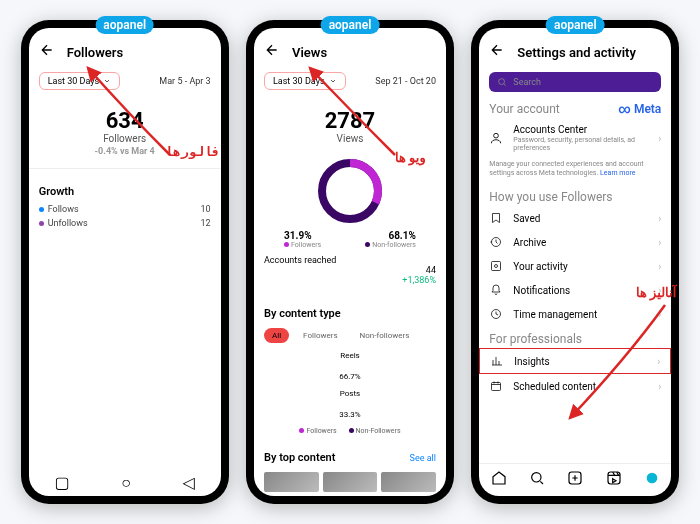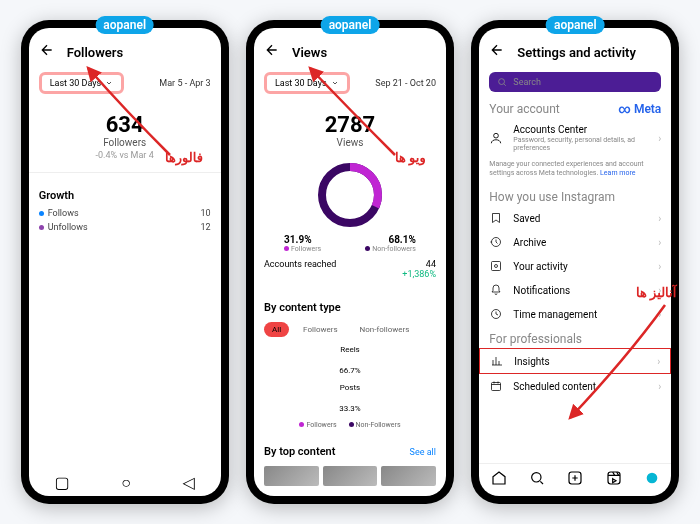--- a/index.html
+++ b/index.html
@@ -4,43 +4,43 @@
 <style>
   * { margin: 0; padding: 0; box-sizing: border-box; }
   body { background: #f5f7fa; font-family: -apple-system, BlinkMacSystemFont, "Segoe UI", Roboto, sans-serif; width: 700px; height: 524px; display: flex; justify-content: space-around; align-items: center; padding: 20px 12px; position: relative; }
   .phone { width: 208px; height: 484px; background: #000; border-radius: 28px; padding: 8px; position: relative; box-shadow: 0 4px 20px rgba(0,0,0,0.25); }
   .screen { width: 100%; height: 100%; background: #fff; border-radius: 20px; overflow: hidden; display: flex; flex-direction: column; position: relative; }
   .brand { position: absolute; left: 50%; transform: translateX(-50%); top: -4px; background: #0ea5e9; color: #fff; font-size: 12px; padding: 2px 8px; border-radius: 10px; z-index: 10; font-weight: 600; }
   .header { display: flex; align-items: center; padding: 14px 10px 6px; gap: 12px; }
   .back-icon { cursor: pointer; }
   .title { font-weight: 600; font-size: 13px; }
   .sub-row { display: flex; justify-content: space-between; align-items: center; padding: 4px 10px; }
-  .chip { border: 3px solid #fca5a5; padding: 3px 8px; border-radius: 6px; font-size: 9px; display: flex; align-items: center; gap: 4px; }
+  .chip { border: 1px solid #fca5a5; padding: 3px 8px; border-radius: 6px; font-size: 9px; display: flex; align-items: center; gap: 4px; }
   .date-range { font-size: 9px; color: #333; }
   .big-num { text-align: center; font-size: 22px; font-weight: 700; margin-top: 14px; }
   .big-label { text-align: center; font-size: 10px; color: #555; }
-  .delta { text-align: center; font-size: 9px; color: #999; margin-top: 2px; }
+  .delta { text-align: center; font-size: 9px; color: #999; margin-top: 2px; font-weight: bold; }
   .divider { height: 1px; background: #eee; margin: 12px 0; }
   .section-h { font-size: 11px; font-weight: 600; padding: 4px 10px; }
   .stat-row { display: flex; justify-content: space-between; padding: 2px 10px; font-size: 9px; color: #444; }
   .bullet { display: inline-block; width: 5px; height: 5px; border-radius: 50%; margin-right: 4px; vertical-align: middle; }
   .b-overall { background: #555; }
   .b-follows { background: #0a84ff; }
   .b-unfollows { background: #8e44ad; }
   .donut { width: 70px; height: 70px; margin: 12px auto 4px; position: relative; }
   .donut svg { transform: rotate(-90deg); }
   .donut-stats { display: flex; justify-content: space-around; padding: 0 8px; font-size: 8px; }
   .donut-stats .left { text-align: left; }
   .donut-stats .right { text-align: right; }
   .pct { font-weight: 700; font-size: 10px; }
   .tiny { font-size: 7px; color: #888; }
   .bullet-sm { width:5px; height:5px; border-radius:50%; display:inline-block; margin-right:2px; }
   .bf { background:#c026d3; }
   .bnf { background:#3b0764; }
-  .reach-row { display: flex; justify-content: space-between; padding: 6px 10px; font-size: 9px; }
+  .reach-row { display: flex; justify-content: space-between; padding: 6px 10px; font-size: 9px; flex-direction: column; }
   .green { color: #10b981; }
   .tabs { display: flex; gap: 6px; padding: 4px 10px; font-size: 8px; }
   .tab { padding: 3px 8px; border-radius: 10px; color: #666; }
   .tab.active { background: #ef4444; color: #000; }
   .bar-row { padding: 4px 10px; font-size: 8px; display: flex; align-items: center; justify-content: space-between; gap: 6px; flex-direction: column; }
   .bar { flex: 1; height: 3px; background: #eee; border-radius: 2px; overflow: hidden; }
   .bar-fill { height: 100%; background: #c026d3; }
   .legend-sm { display: flex; justify-content: center; gap: 12px; font-size: 7px; color: #666; padding: 4px 0; }
   .see-all { color: #0a84ff; font-size: 9px; }
   .search-box { margin: 4px 10px; background: #4c1d95; border-radius: 6px; padding: 5px 8px; font-size: 9px; color: #888; display: flex; align-items: center; gap: 6px; }
@@ -103,21 +103,21 @@
   </div>
 </div>
 <svg class="arrow" style="left:80px; top:60px;" width="100" height="100">
     <defs>
       <marker id="ah1" markerWidth="6" markerHeight="6" refX="5" refY="3" orient="auto">
         <path d="M0,0 L6,3 L0,6 Z" fill="#dc2626"></path>
       </marker>
     </defs>
     <path d="M90,95 Q45,50 8,8" stroke="#dc2626" stroke-width="2.5" fill="none" marker-end="url(#ah1)"></path>
   </svg>
-<div class="annot" style="left:165px; top:150px;">فالورها</div>
+<div class="annot" style="left:165px; top:144px;font-family:Liberation Mono, monospace;">فالورها</div>
 
 <div class="phone">
   <div class="brand">aopanel</div>
   <div class="screen">
     <div class="header">
       <span class="back-icon"><svg width="16" height="16" viewBox="0 0 24 24" fill="none" stroke="#000" stroke-width="2">
             <path d="M19 12H5M12 19l-7-7 7-7"></path>
           </svg></span>
       <span class="title">Views</span>
     </div>
@@ -232,21 +232,21 @@
           </svg>
         </span>
       <div class="label">
           <div>Accounts Center</div>
           <div class="sub">Password, security, personal details, ad preferences</div>
         </div>
       <span class="chev">›</span>
     </div>
     <div class="desc-tiny"><span>Manage your connected experiences and account settings across Meta technologies.</span> <span class="link-blue">Learn more</span></div>
     <div class="sec-label">
-        <span>How you use Instagram</span>
+        <span>How you use Followers</span>
       </div>
     <div class="list-item">
         <span class="icon">
           <svg width="12" height="12" viewBox="0 0 24 24" fill="none" stroke="#000" stroke-width="1.5">
             <path d="M5 3h14v18l-7-5-7 5V3z"></path>
           </svg>
         </span>
         <span class="label">Saved</span>
         <span class="chev">›</span>
       </div>

